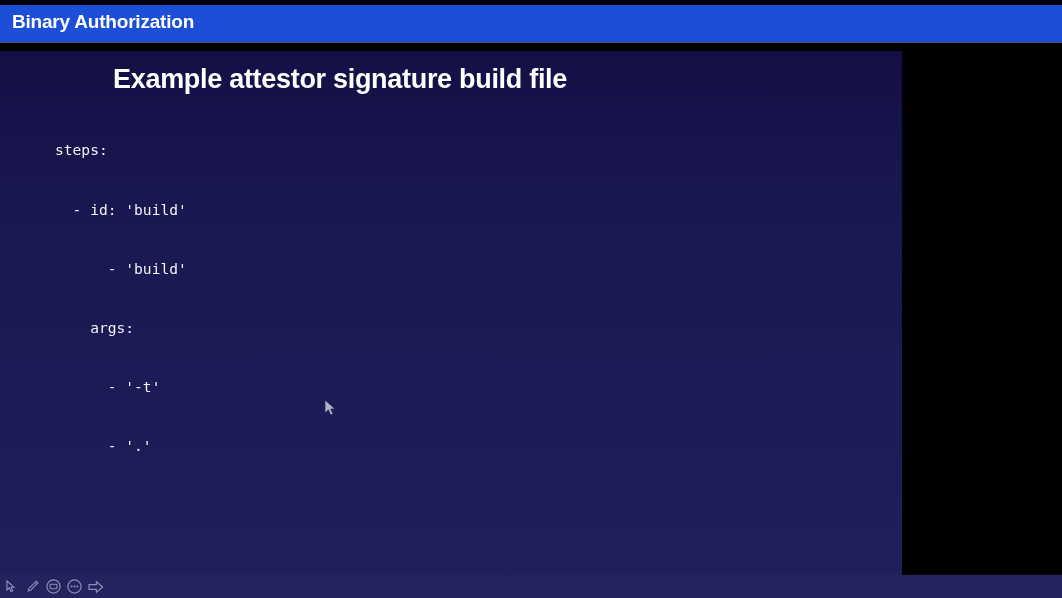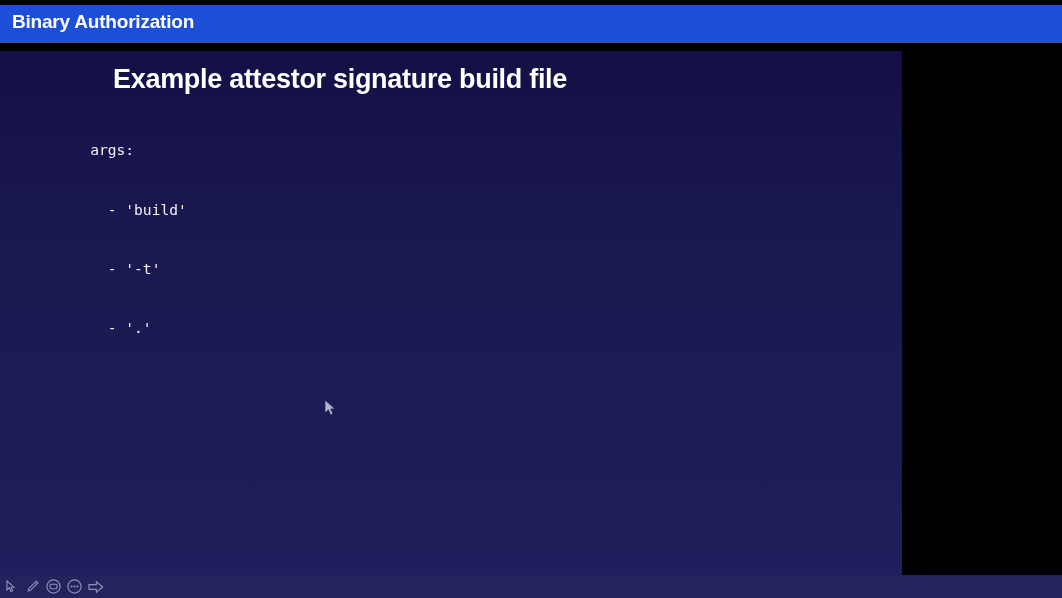--- a/index.html
+++ b/index.html
@@ -148,22 +148,24 @@
   <div class="header-band">
     <div class="header-title">Binary Authorization</div>
   </div>
   <div class="header-divider"></div>
 
   <div class="slide-body">
 
     <div class="slide-heading">Example attestor signature build file</div>
 
     <div class="code-block">
+      <div class="code-line">steps:</div>
+      <div class="code-line">  - id: 'build'</div>
+      <div class="code-line">      - 'build'</div>
       <div class="code-line">    args:</div>
-      <div class="code-line">      - 'build'</div>
       <div class="code-line">      - '-t'</div>
       <div class="code-line">      - '.'</div>
       
       
       
       
       
       
       
       

